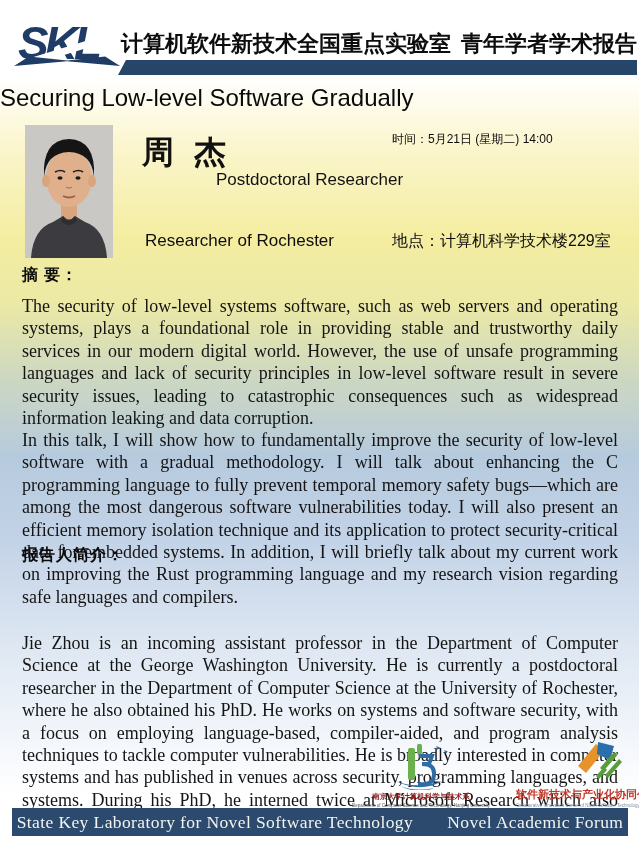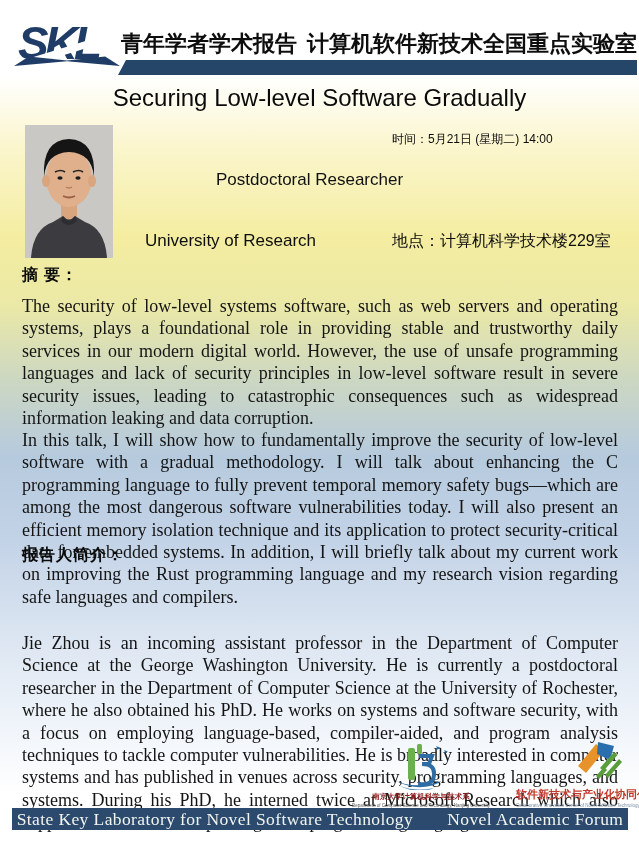--- a/index.html
+++ b/index.html
@@ -39,21 +39,21 @@
     font-size:22px;font-weight:bold;color:#0d0d0d;
   }
   .header-bar{
     position:absolute;left:118px;top:60px;width:519px;height:15px;
     background:#254569;
     clip-path:polygon(8px 0,100% 0,100% 100%,0 100%);
   }
   
   .talk-title{
     position:absolute;left:0;top:84px;width:639px;
-    text-align:center;font-size:24px;color:#0a0a0a;
+    text-align:left;font-size:24px;color:#0a0a0a;
   }
   
   .photo{position:absolute;left:25px;top:125px;width:88px;height:133px;}
   .speaker-name{
     position:absolute;left:142px;top:131px;
     font-family:"Liberation Serif",serif;
     font-size:32px;font-weight:bold;letter-spacing:6px;color:#111;
   }
   .speaker-pos{position:absolute;left:216px;top:144px;font-size:17px;color:#111;margin-top:26px;}
   .time-row{position:absolute;left:392px;top:131px;font-size:12px;color:#0d0d0d;white-space:nowrap;}
@@ -81,40 +81,40 @@
     position:absolute;left:352px;top:740px;
     display:flex;gap:26px;align-items:flex-end;
   }
   .logo-block{display:flex;flex-direction:column;align-items:center;}
   .logo-cap-cn-small{font-size:7.5px;font-weight:bold;color:#8b1f1f;white-space:nowrap;margin-top:2px;}
   .logo-cap-cn-big{font-size:11px;font-weight:bold;color:#c1392b;white-space:nowrap;margin-top:3px;}
   .logo-cap-en{font-size:4.5px;color:#7d8ea5;white-space:nowrap;margin-top:1px;}
   .logo-cap-en.dark{color:#555;}
   
   .footer-bar{
-    position:absolute;left:12px;top:808px;width:616px;height:22px;
+    position:absolute;left:12px;top:808px;width:616px;height:28px;
     background:#2b4a6e;color:#f2f4f0;
     display:flex;align-items:center;justify-content:center;gap:34px;
     font-family:"Liberation Serif",serif;font-size:17.5px;letter-spacing:0.4px;
     white-space:nowrap;
   }
 </style>
 </head>
 <body>
 
 <div class="poster">
 
   <div class="skl-logo">
     <span class="skl-text">SKL</span>
     <span class="skl-slash"></span>
     <span class="skl-swoosh"></span>
   </div>
   <div class="header-cn">
+    <span>计算机软件新技术全国重点实验室</span>
     <span>青年学者学术报告</span>
-    <span>计算机软件新技术全国重点实验室</span>
   </div>
   <div class="header-bar"></div>
 
   <div class="talk-title">Securing Low-level Software Gradually</div>
 
   <div class="photo">
     <svg width="88" height="133" viewBox="0 0 88 133">
       <rect x="0" y="0" width="88" height="133" fill="#c9c8c4"></rect>
       <rect x="36" y="74" width="16" height="24" fill="#d8a57f"></rect>
       <ellipse cx="44" cy="53" rx="23" ry="29" fill="#e0b08c"></ellipse>
@@ -124,23 +124,24 @@
       <path d="M30 47 q6 -3 10 0" stroke="#222" stroke-width="1.6" fill="none"></path>
       <path d="M48 47 q6 -3 10 0" stroke="#222" stroke-width="1.6" fill="none"></path>
       <ellipse cx="35" cy="53" rx="2.6" ry="1.8" fill="#1a1a1a"></ellipse>
       <ellipse cx="53" cy="53" rx="2.6" ry="1.8" fill="#1a1a1a"></ellipse>
       <path d="M41 62 q3 2 6 0" stroke="#b07a55" stroke-width="1.4" fill="none"></path>
       <path d="M38 71 q6 3 12 0" stroke="#9c5f47" stroke-width="1.8" fill="none"></path>
       <path d="M6 133 Q8 104 28 97 L38 91 Q44 98 50 91 L60 97 Q80 104 82 133 Z" fill="#3c3c40"></path>
       <path d="M38 91 Q44 100 50 91 L52 96 Q44 104 36 96 Z" fill="#2e2e32"></path>
     </svg>
   </div>
+  <div class="speaker-name">周 杰</div>
   <div class="speaker-pos">Postdoctoral Researcher</div>
   <div class="time-row">时间：5月21日 (星期二)  14:00</div>
-  <div class="affil-row">University of Research</div>
+  <div class="affil-row">Researcher of Rochester</div>
   <div class="loc-row">地点：计算机科学技术楼229室</div>
 
   <div class="sec-head abstract-head">摘 要：</div>
   <div class="body-text abstract-p1">The security of low-level systems software, such as web servers and operating systems, plays a foundational role in providing stable and trustworthy daily services in our modern digital world. However, the use of unsafe programming languages and lack of security principles in low-level software result in severe security issues, leading to catastrophic consequences such as widespread information leaking and data corruption.</div>
   <div class="body-text abstract-p2">In this talk, I will show how to fundamentally improve the security of low-level software with a gradual methodology. I will talk about enhancing the C programming language to fully prevent temporal memory safety bugs—which are among the most dangerous software vulnerabilities today. I will also present an efficient memory isolation technique and its application to protect security-critical data for embedded systems. In addition, I will briefly talk about my current work on improving the Rust programming language and my research vision regarding safe languages and compilers.</div>
 
   <div class="sec-head bio-head">报告人简介：</div>
   <div class="body-text bio-text">Jie Zhou is an incoming assistant professor in the Department of Computer Science at the George Washington University. He is currently a postdoctoral researcher in the Department of Computer Science at the University of Rochester, where he also obtained his PhD. He works on systems and software security, with a focus on employing language-based, compiler-aided, and program analysis techniques to tackle computer vulnerabilities. He is broadly interested in computer systems and has published in venues across security, programming languages, and systems. During his PhD, he interned twice at Microsoft Research which also supported his work on improving the C programming language.</div>
 
   <div class="logos">

